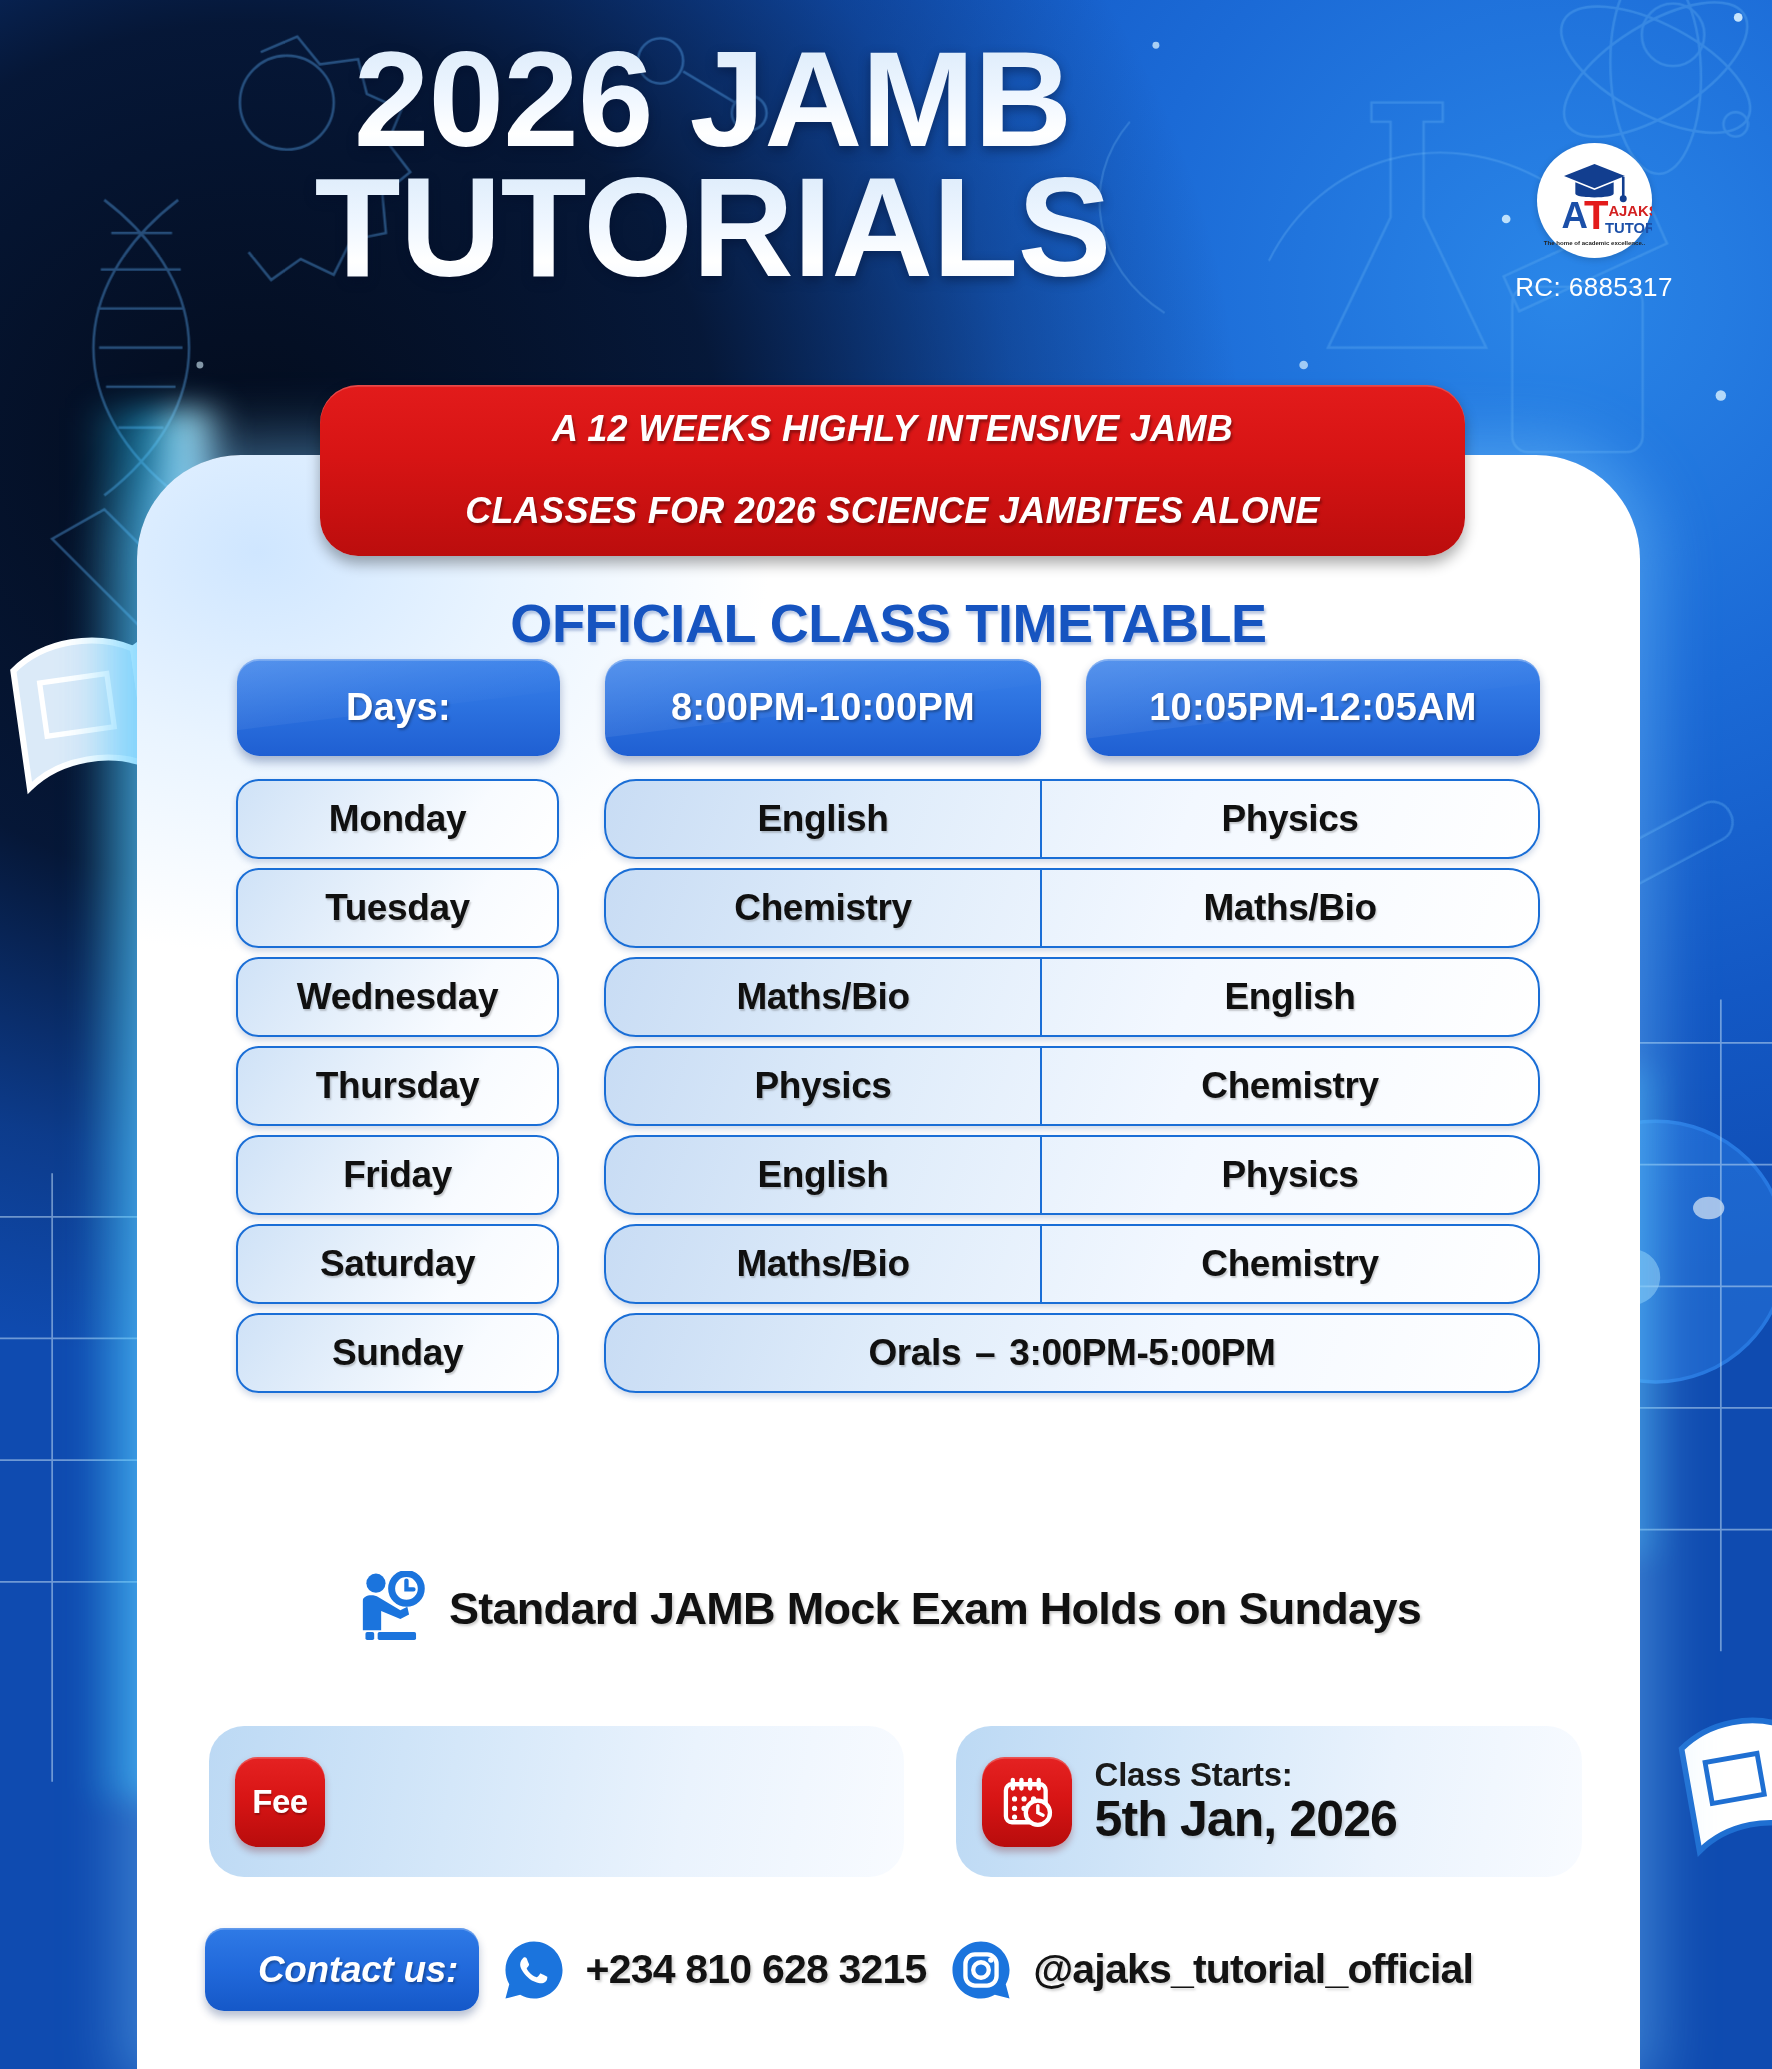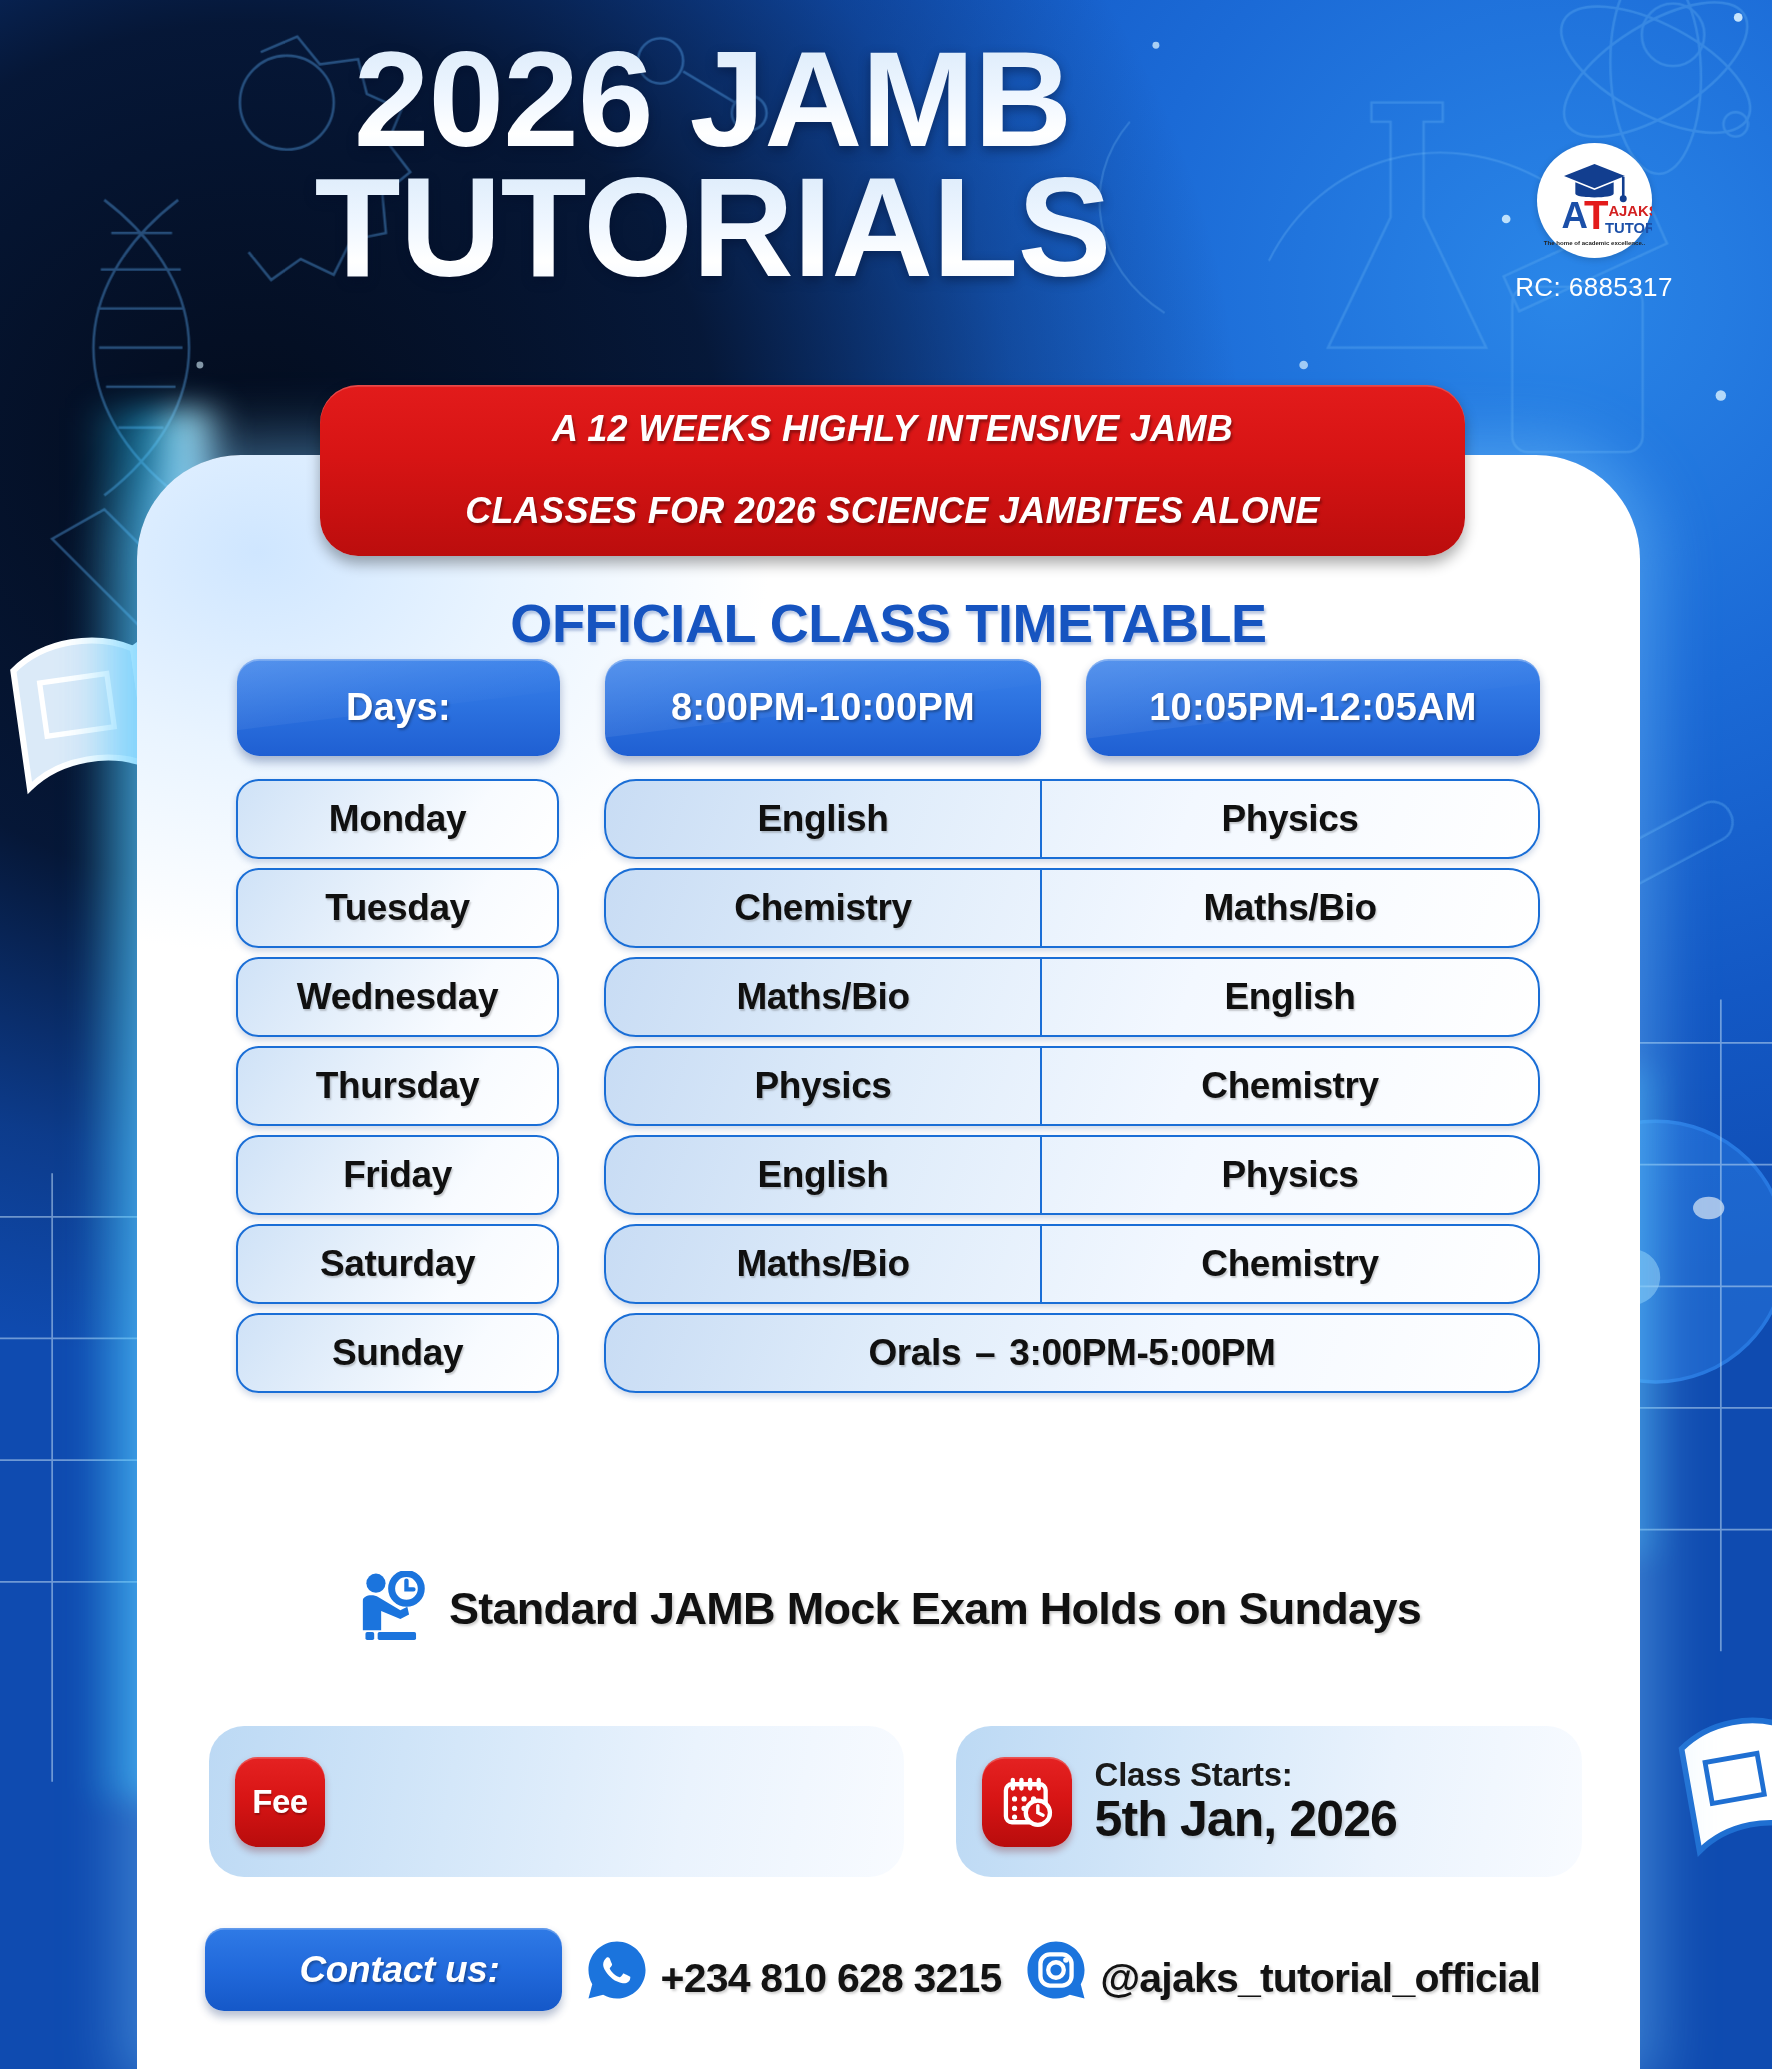--- a/index.html
+++ b/index.html
@@ -197,30 +197,30 @@
     font-size: 50px; font-weight: 700; color: #111111; letter-spacing: -0.9px; line-height: 1.06;
     text-shadow: 1.7px 1.7px 2.6px rgba(70,70,70,0.24); white-space: nowrap;
   }
 
   
   #contact-bar {
     position: absolute; left: 205px; top: 1928px; width: 1390px;
     display: flex; align-items: center; gap: 22.6px; z-index: 6;
   }
   #contact-pill {
-    width: 357px; height: 83px; border-radius: 19px;
+    width: 274px; height: 83px; border-radius: 19px;
     background: linear-gradient(180deg, #2f7ae6 0%, #2169db 50%, #1558c8 100%);
     box-shadow: 0 5.2px 8.7px rgba(20,50,110,0.30), inset 0 1.7px 0 rgba(255,255,255,0.25);
     display: flex; align-items: center; justify-content: center; padding-left: 32px;
   }
   #contact-pill span {
     color: #ffffff; font-weight: 700; font-style: italic; font-size: 37px; letter-spacing: -0.3px;
     text-shadow: 1.7px 1.7px 2.6px rgba(0,0,0,0.28);
   }
-  .contact-item { display: flex; align-items: flex-end; gap: 12px; }
+  .contact-item { display: flex; align-items: center; gap: 20px; }
   .contact-item .ctext {
     font-size: 41px; font-weight: 700; color: #131313; letter-spacing: -0.8px;
     text-shadow: 1.7px 1.7px 2.6px rgba(70,70,70,0.26); white-space: nowrap;
   }
 </style>
 </head>
 <body>
 
 <div id="poster">
 

